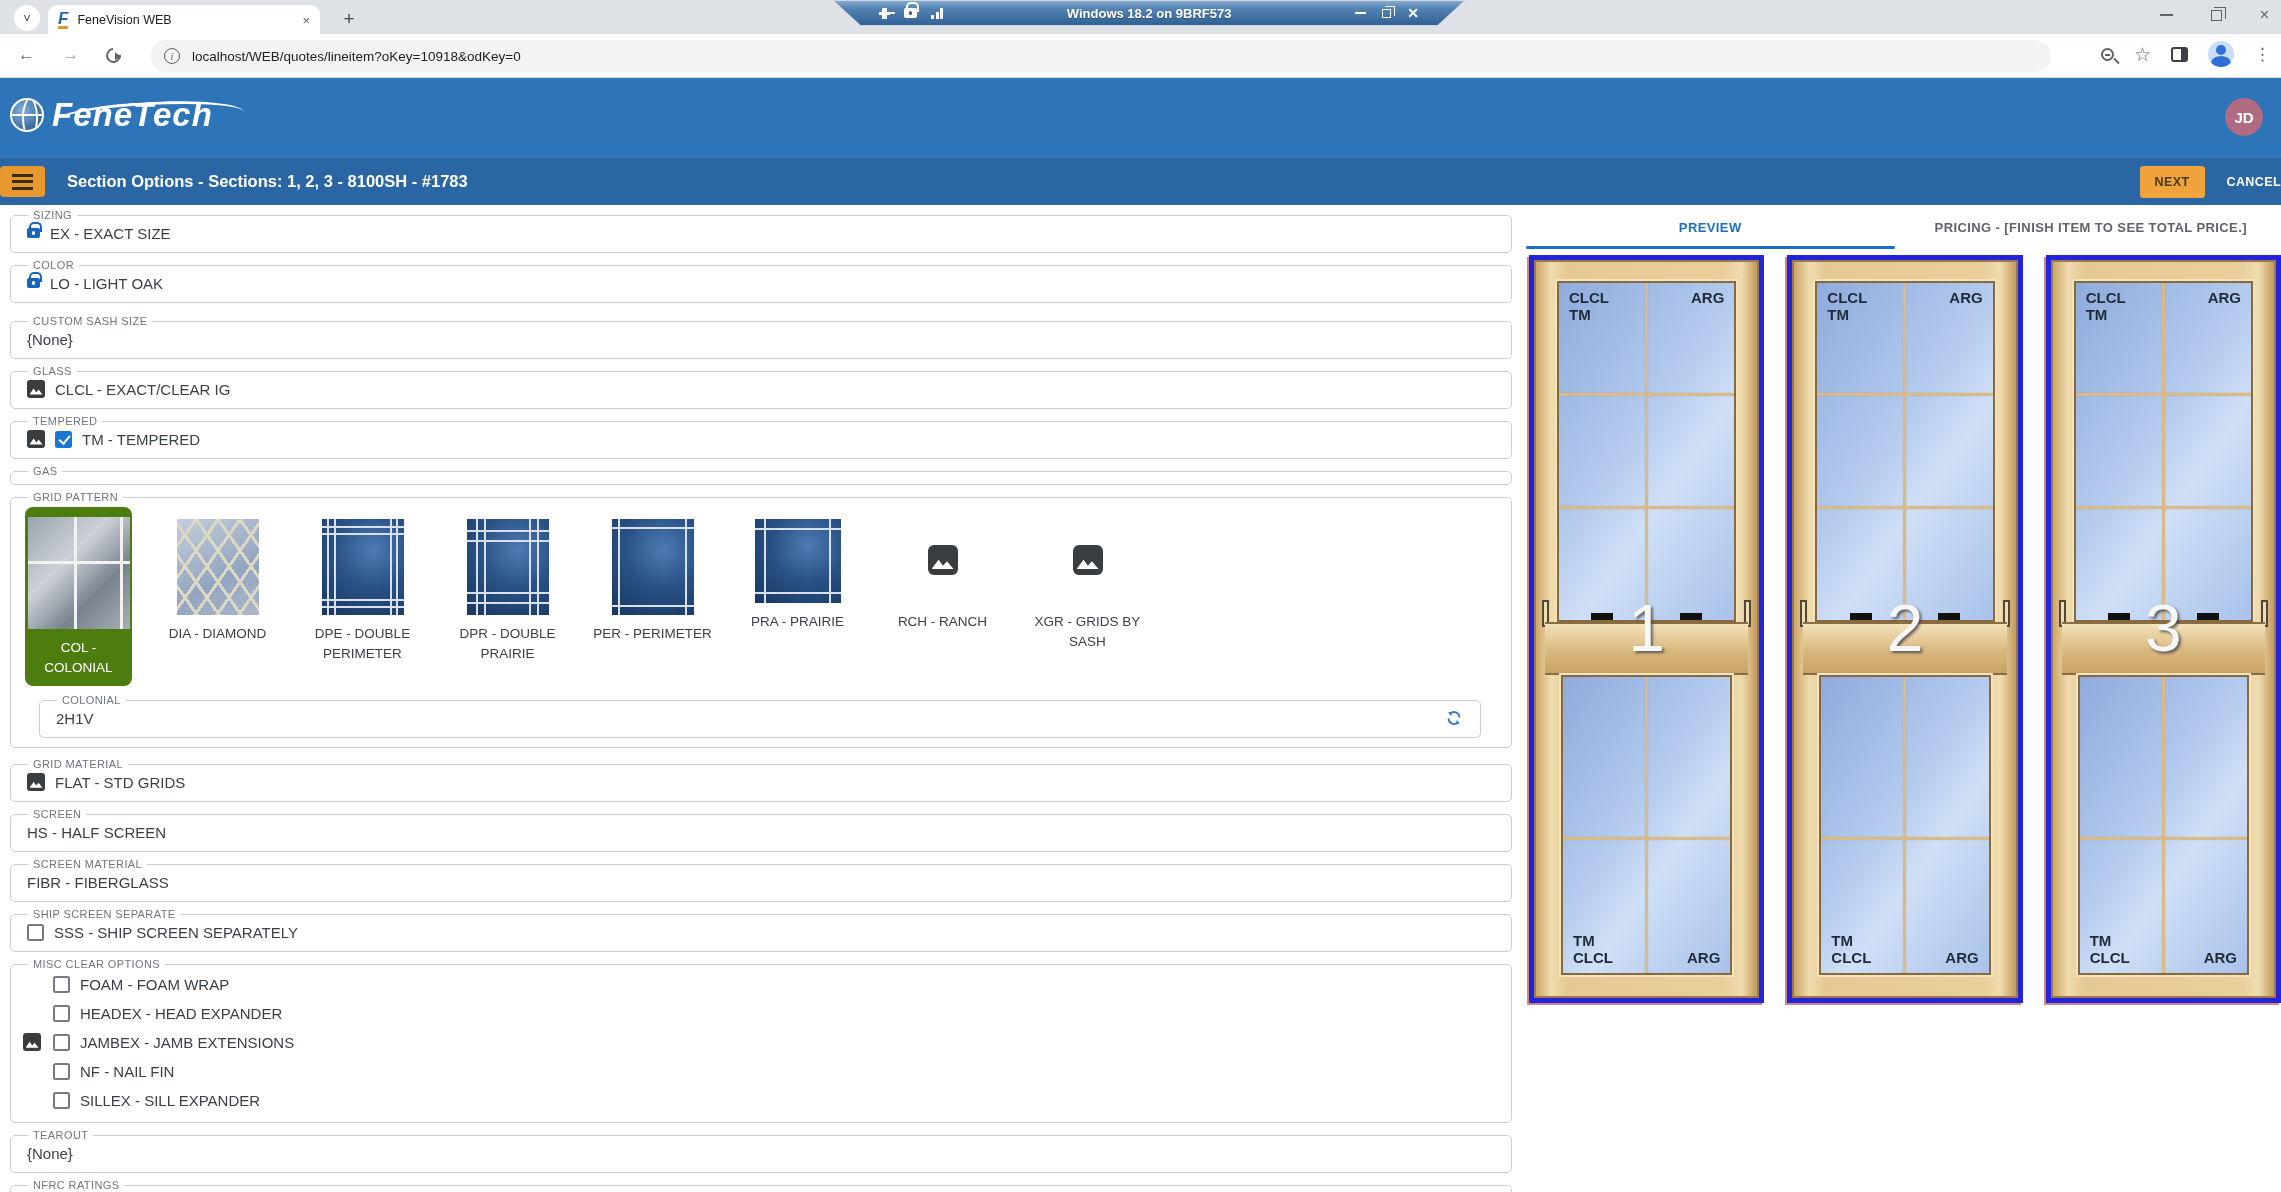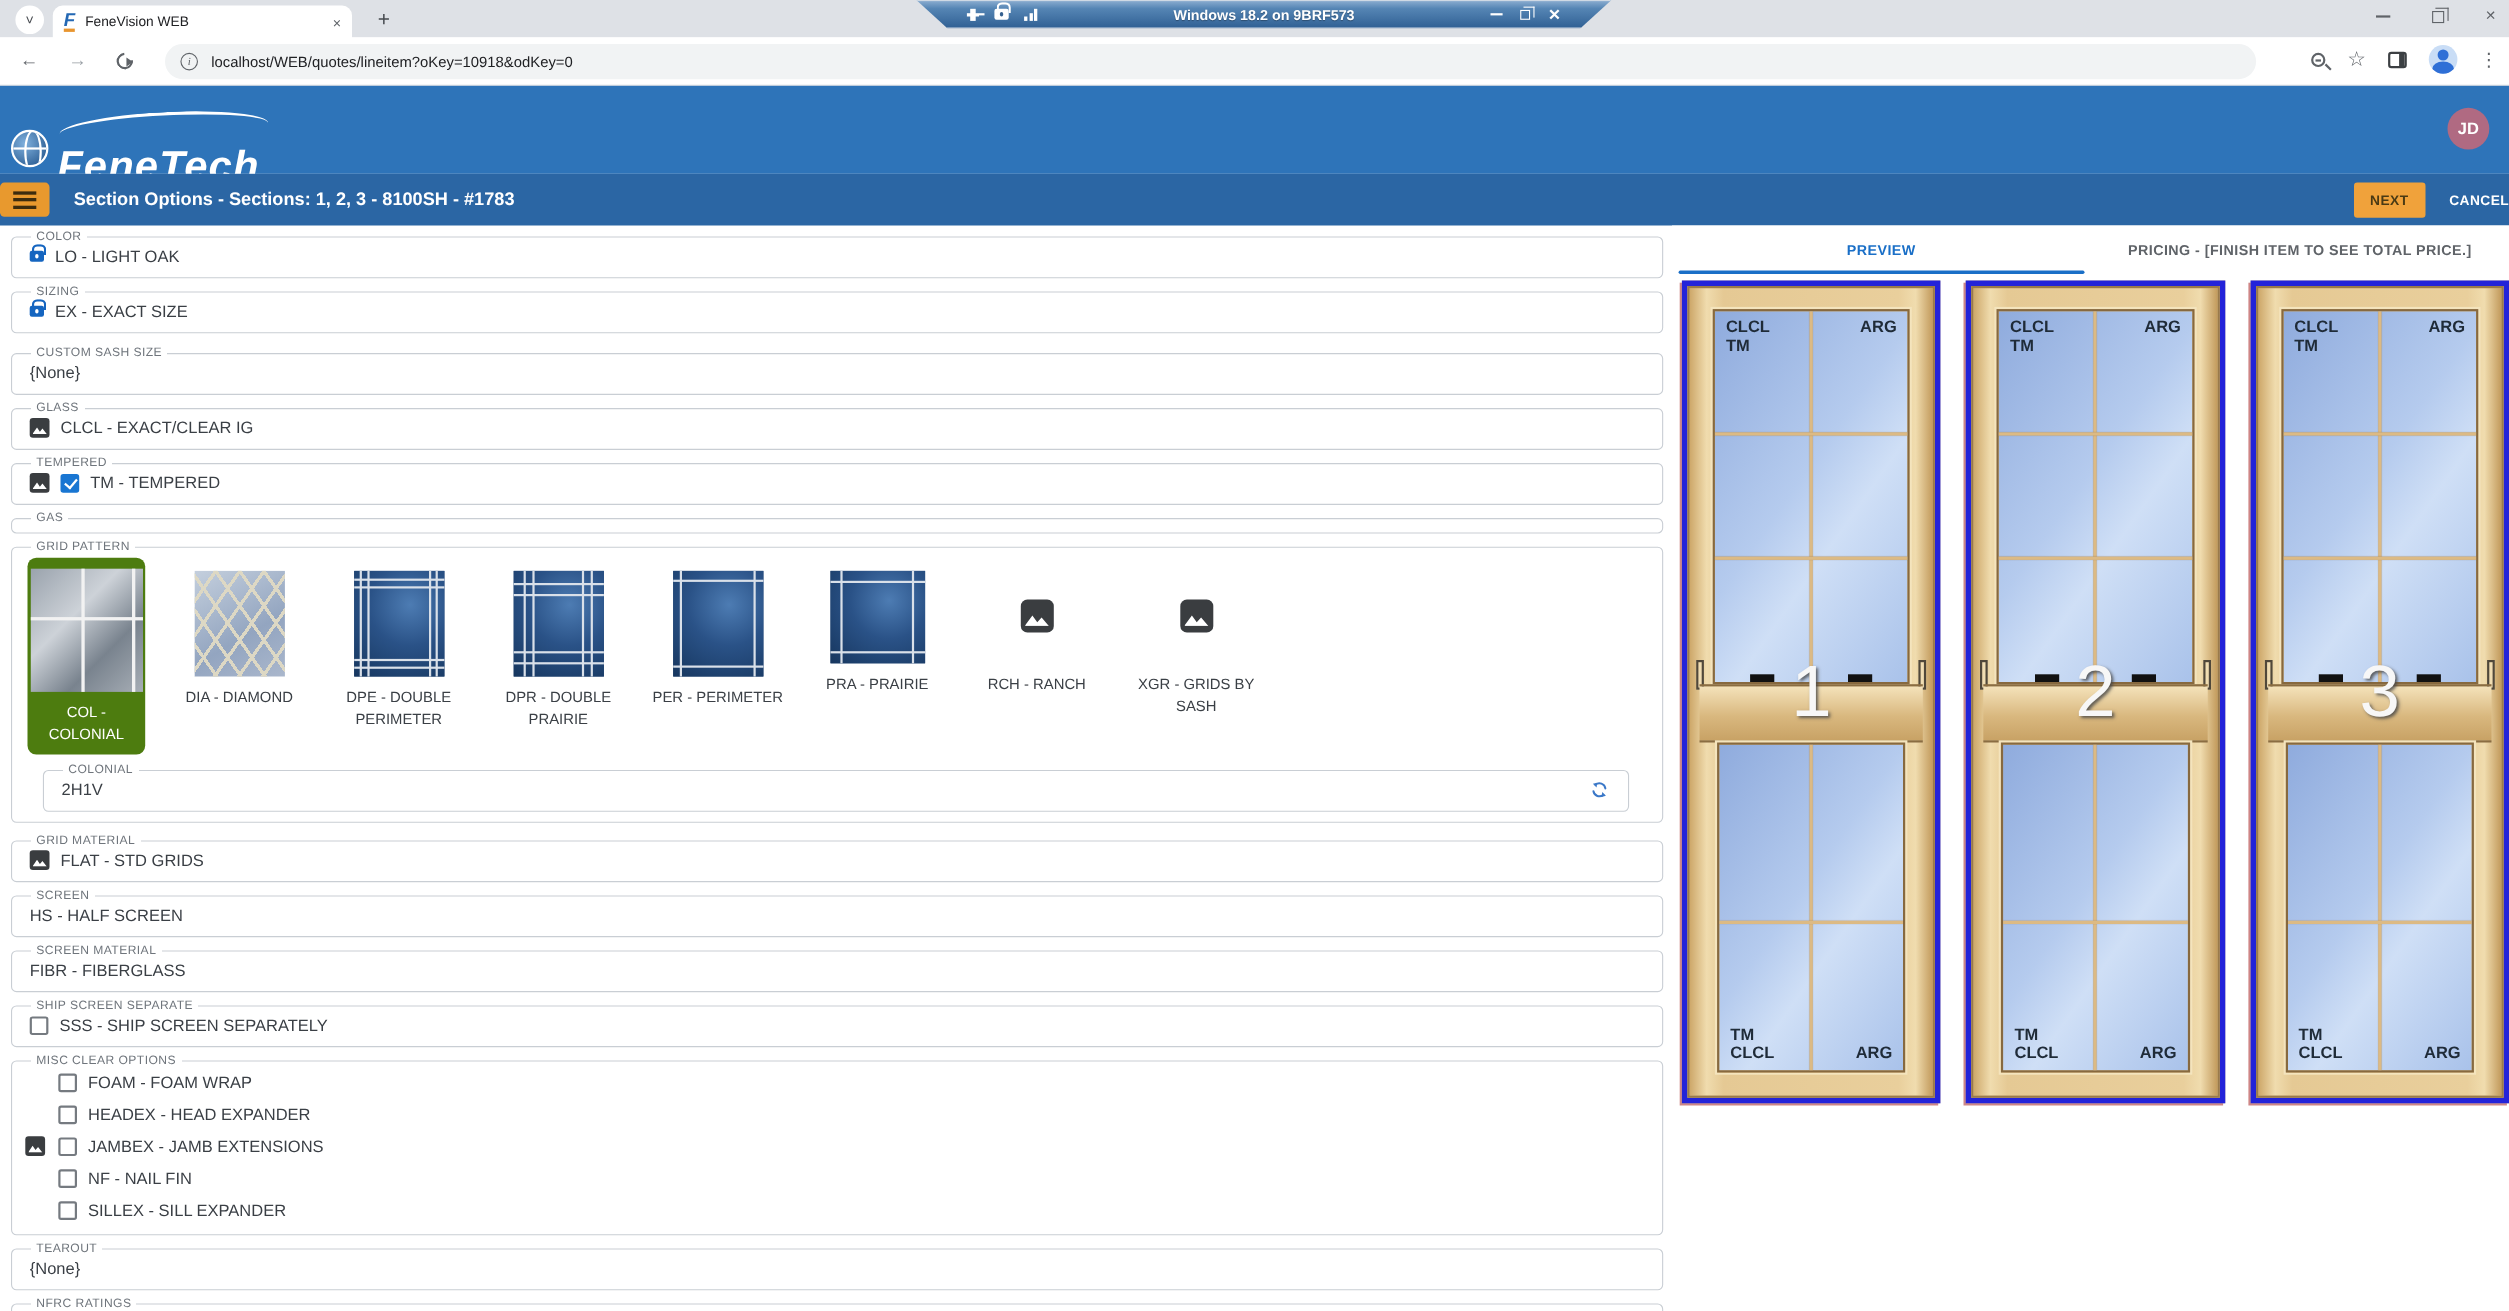--- a/index.html
+++ b/index.html
@@ -68,21 +68,21 @@
   .rb-restore::before { content:""; position:absolute; left:2px; top:-4px; width:9px; height:9px; border:1.5px solid #fff; border-left:none; border-bottom:none; }
   .rb-close { font-size:14px; font-weight:bold; line-height:1; }
 
   
   #app-header { position:absolute; top:78px; left:0; right:0; height:80px; background:#2e74b9; }
   .brand { position:absolute; left:10px; top:18px; display:flex; align-items:center; gap:8px; }
   .globe { width:34px; height:34px; border-radius:50%; border:2px solid #fff;
     background:radial-gradient(circle at 35% 35%, #7fb0dd, #1d4f86); position:relative; overflow:hidden; }
   .globe::before { content:""; position:absolute; left:0; right:0; top:14px; height:2px; background:#fff; }
   .globe::after { content:""; position:absolute; left:10px; top:-2px; width:12px; height:36px; border:2px solid #fff; border-radius:50%; }
-  .brand-text { color:#fff; font-size:38px; font-weight:bold; font-style:italic; letter-spacing:1px; position:relative;margin-top:35px; }
+  .brand-text { color:#fff; font-size:33px; font-weight:bold; font-style:italic; letter-spacing:1px; position:relative; }
   .swoosh { position:absolute; left:44px; top:6px; width:190px; height:30px; border-top:3px solid #fff; border-radius:50%; transform:rotate(-3deg); }
   .avatar-jd { position:absolute; right:18px; top:20px; width:38px; height:38px; border-radius:50%; background:#b06a82;
     color:#fff; font-size:15px; font-weight:bold; display:flex; align-items:center; justify-content:center; }
 
   
   #app-toolbar { position:absolute; top:158px; left:0; right:0; height:47px; background:#2b66a4; display:flex; align-items:center; padding:0 0; }
   .hamburger { width:45px; height:31px; background:#e8992e; border-radius:4px; display:flex; flex-direction:column; justify-content:center; align-items:center; gap:3.5px; }
   .hamburger i { display:block; width:21px; height:3px; background:#3c2c0e; }
   .tb-title { color:#fff; font-size:16.5px; font-weight:bold; margin-left:22px; flex:1; }
   .btn-next { background:#f0a23b; border:none; border-radius:3px; color:#4a3a14; font-weight:bold; font-size:12.5px;
@@ -245,32 +245,32 @@
       <i></i>
     </div>
   <div class="tb-title">Section Options - Sections: 1, 2, 3 - 8100SH - #1783</div>
   <button class="btn-next">NEXT</button>
   <button class="btn-cancel">CANCEL</button>
 </div>
 
 <div id="form-col">
 
   <fieldset>
+    <legend>SIZING</legend>
+    <div class="frow">
+      <span class="lock"></span>
+      <span>EX - EXACT SIZE</span>
+    </div>
+  </fieldset>
+
+  <fieldset>
     <legend>COLOR</legend>
     <div class="frow">
       <span class="lock"></span>
       <span>LO - LIGHT OAK</span>
-    </div>
-  </fieldset>
-
-  <fieldset>
-    <legend>SIZING</legend>
-    <div class="frow">
-      <span class="lock"></span>
-      <span>EX - EXACT SIZE</span>
     </div>
   </fieldset>
 
   <fieldset style="margin-top:12px">
     <legend>CUSTOM SASH SIZE</legend>
     <div class="frow">
       <span>{None}</span>
       <span class="caret"></span>
     </div>
   </fieldset>

